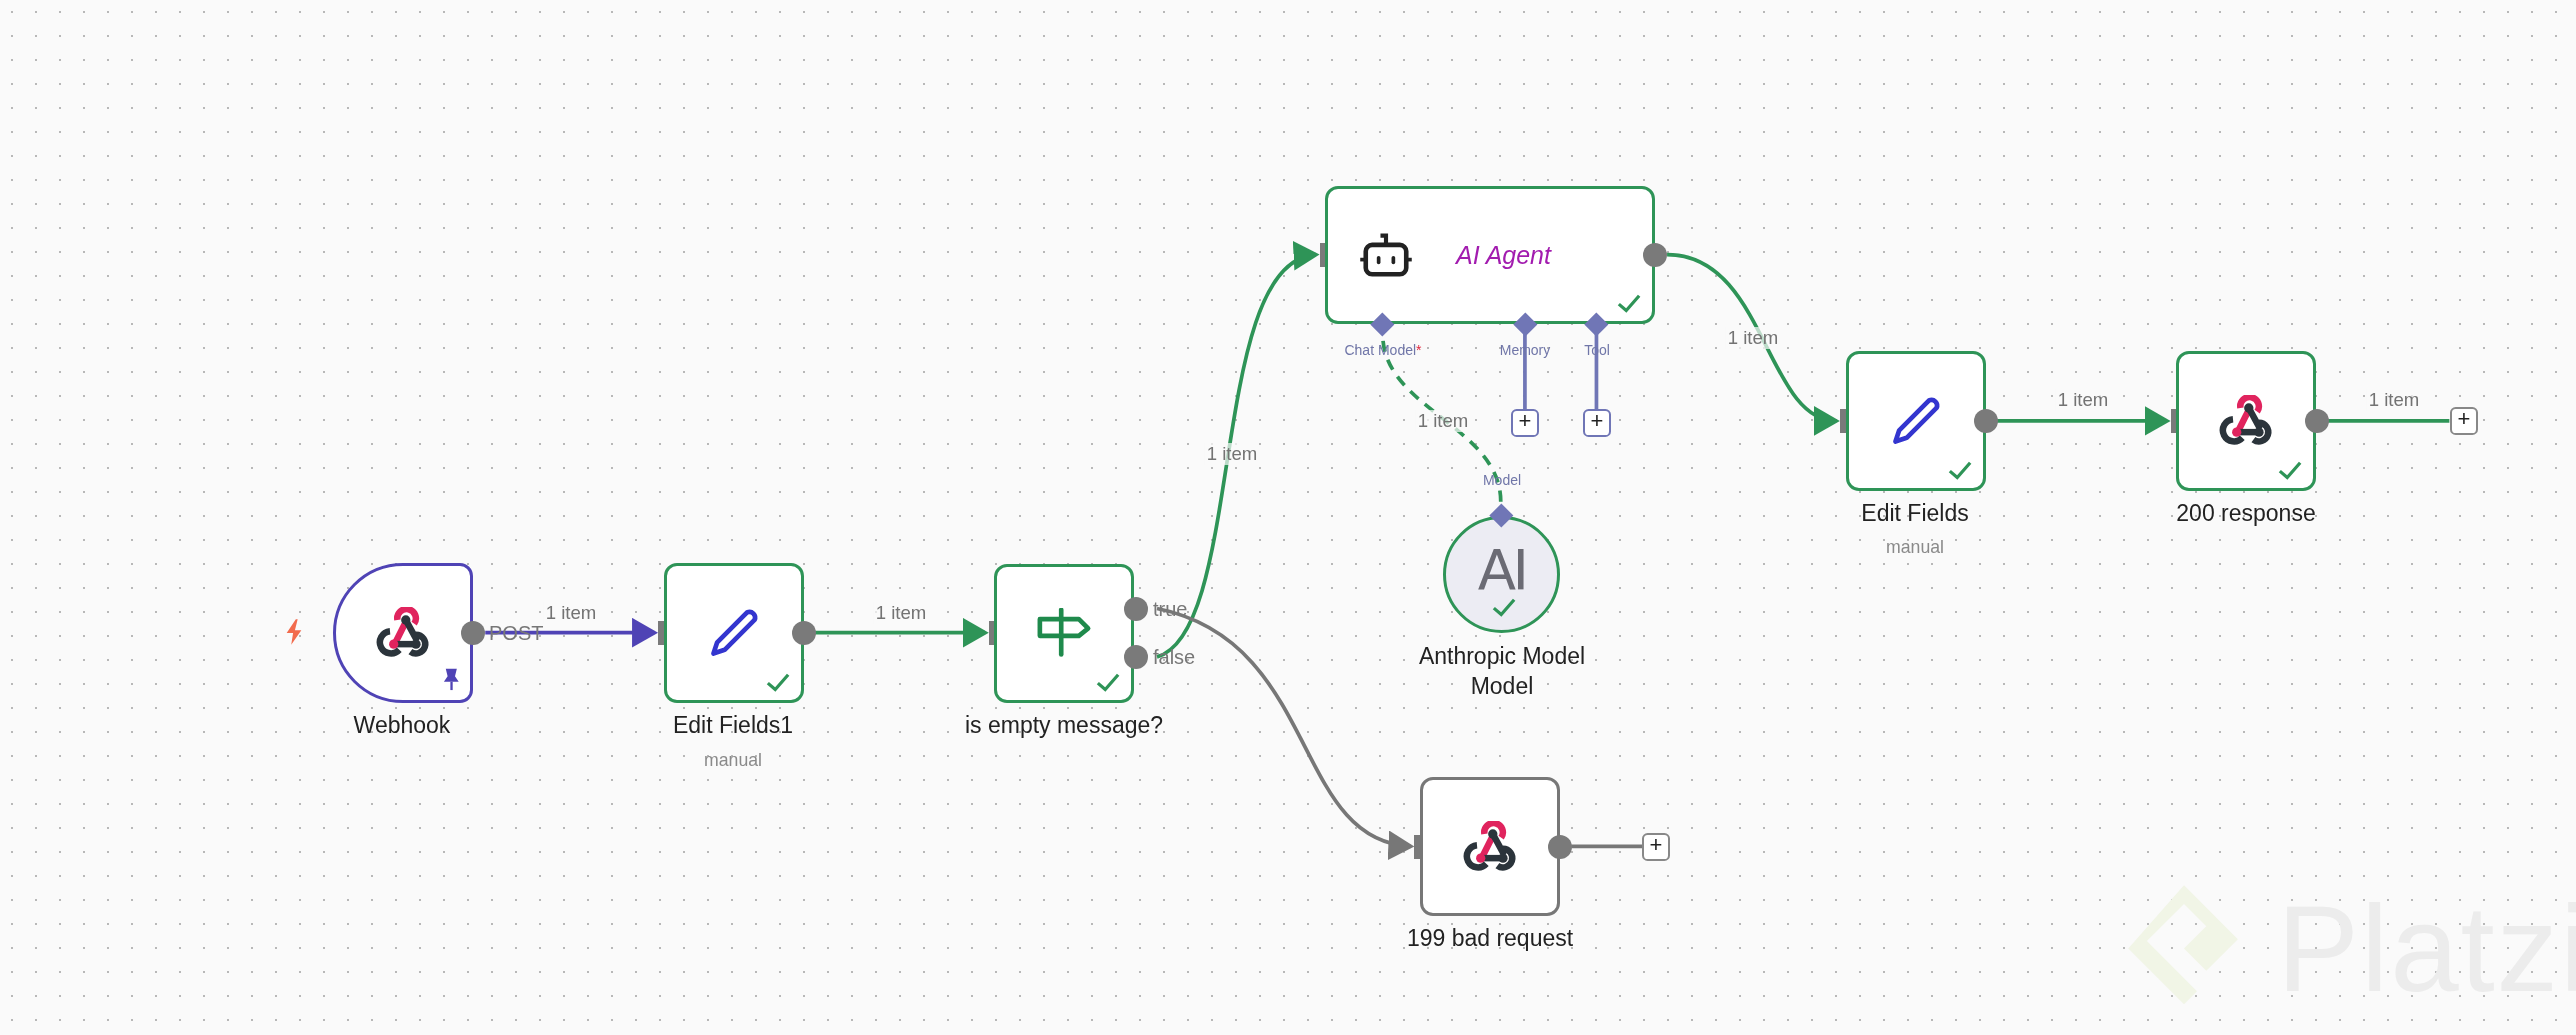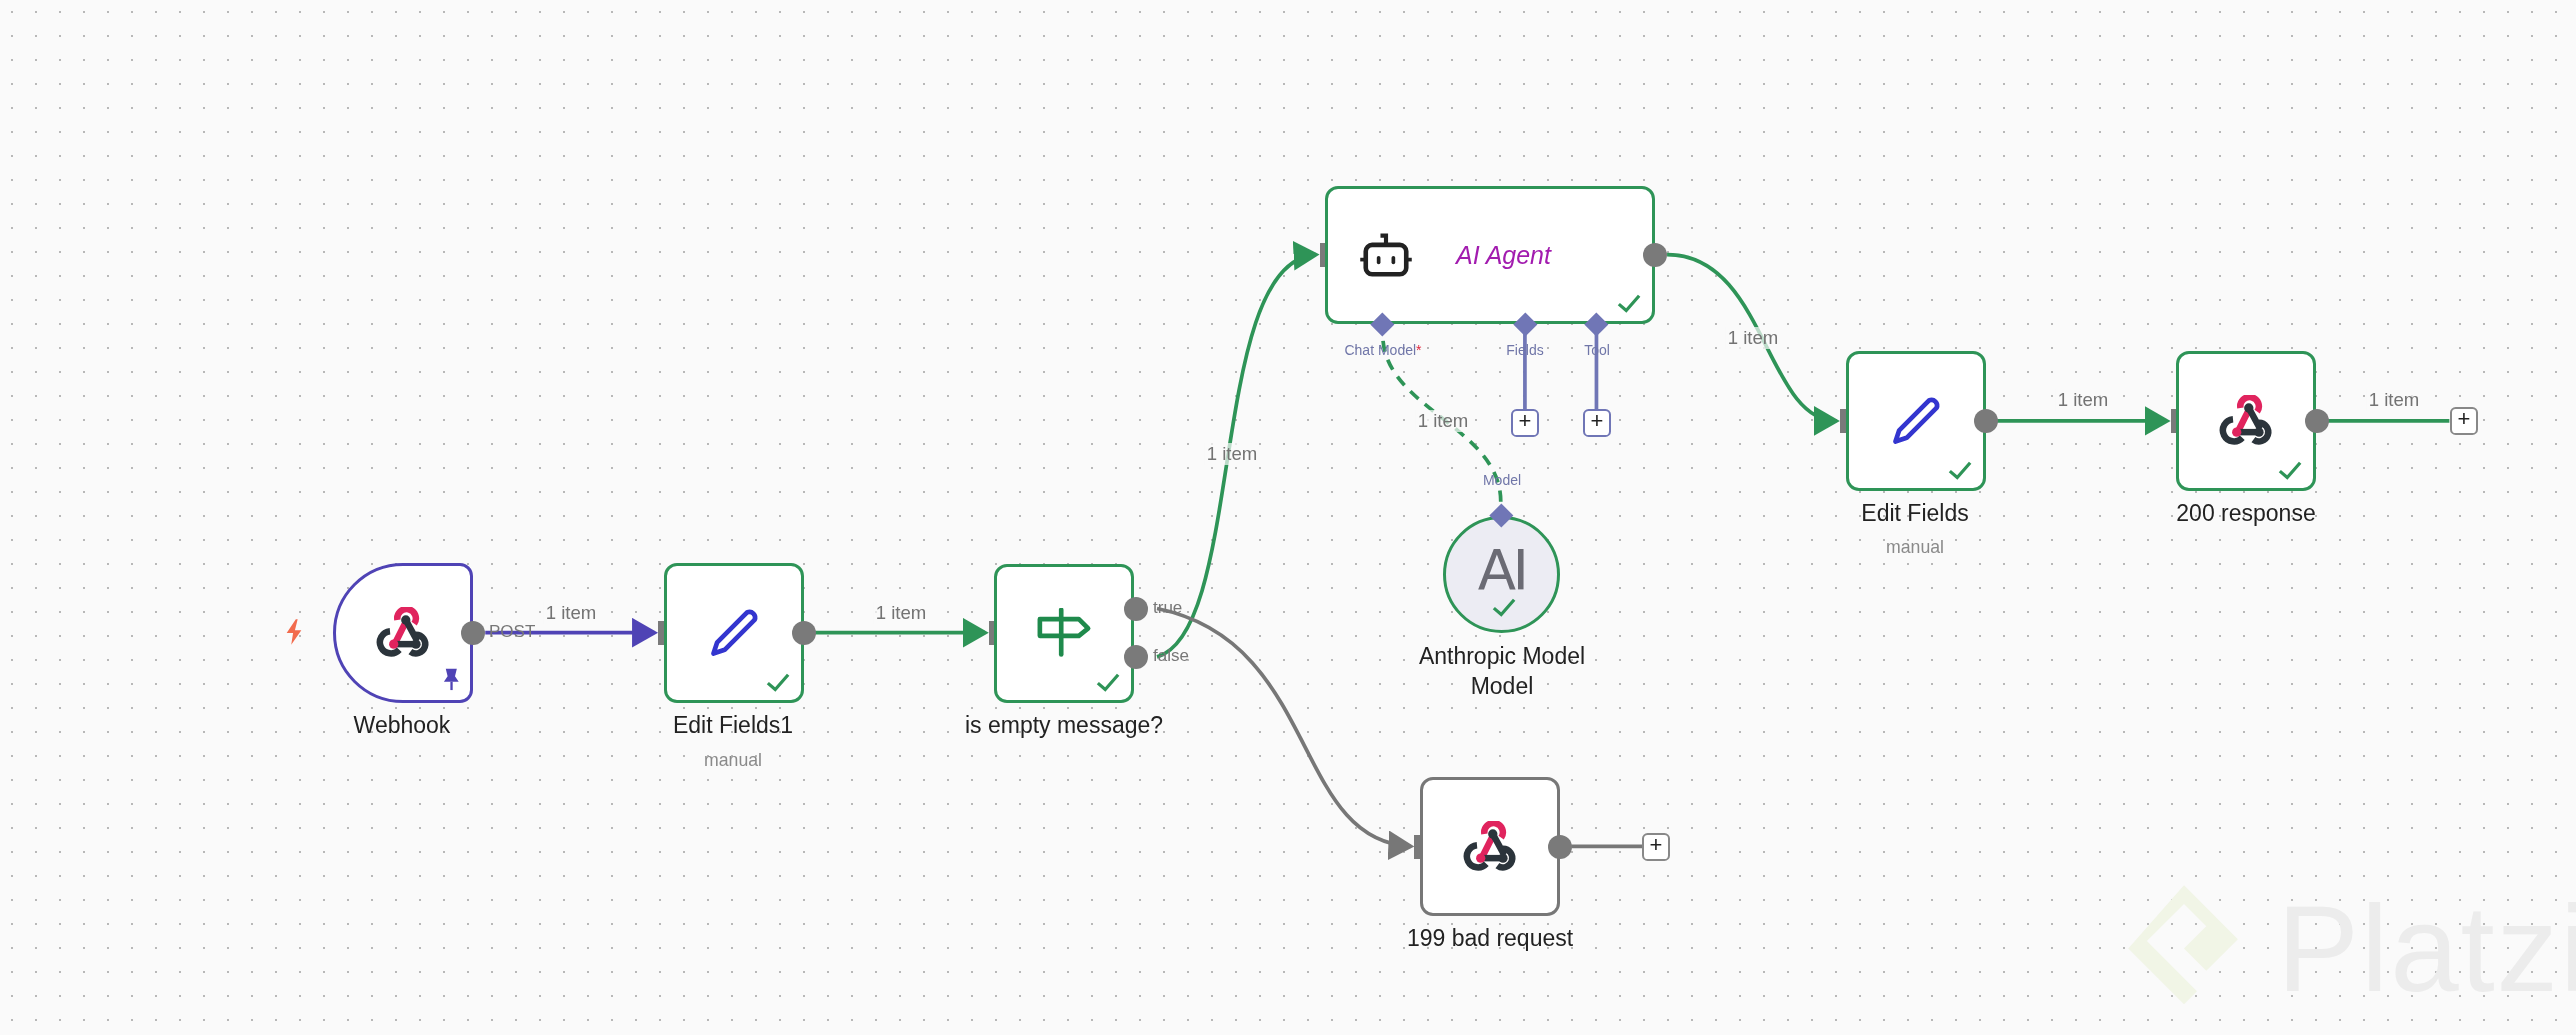--- a/index.html
+++ b/index.html
@@ -24,21 +24,21 @@
     position:absolute; text-align:center; color:#222; font-size:23px;
     white-space:nowrap; transform:translateX(-50%);
   }
   .node-sub {
     position:absolute; color:#8a8a8a; font-size:17.7px; transform:translateX(-50%);
     white-space:nowrap;
   }
   .check { position:absolute; right:11px; bottom:7.4px; width:24px; height:20.4px; }
   .edge-label { position:absolute; color:#737373; font-size:18.6px; white-space:nowrap; transform:translateX(-50%); background:rgba(250,250,250,0.7); padding:0 1.9px; }
   .port-label { position:absolute; color:#7076a8; font-size:14px; white-space:nowrap; transform:translateX(-50%); }
-  .out-label { position:absolute; color:#777; font-size:17px; white-space:nowrap; }
+  .out-label { position:absolute; color:#777; font-size:20px; white-space:nowrap; }
   .req { color:#e0243c; }
   .handle-in { position:absolute; width:11px; height:24px; background:#7a7a7a; }
   .handle-out { position:absolute; width:24px; height:24px; border-radius:50%; background:#7a7a7a; }
   .diamond { position:absolute; width:16.7px; height:16.7px; background:#7076b6; transform:rotate(45deg); }
   .plus-box {
     position:absolute; box-sizing:border-box; width:28px; height:28px; border:2.8px solid #888;
     border-radius:5.6px; background:#fff; color:#222; font-size:22px; line-height:20.4px; text-align:center;
   }
   .plus-box.purple { border-color:#7076b6; }
   .circle-node {
@@ -158,21 +158,21 @@
   <span class="title-inline">AI Agent</span>
   <svg class="check" viewBox="0 0 26 22">
       <path d="M2 12 L10 19 L24 3" stroke="#2e9457" stroke-width="3.5" fill="none"></path>
     </svg>
 </div>
 <div class="handle-out" style="left:1643px;top:243px;"></div>
 <div class="diamond" style="left:1374px;top:316px;"></div>
 <div class="diamond" style="left:1517px;top:316px;"></div>
 <div class="diamond" style="left:1588px;top:316px;"></div>
 <span class="port-label" style="left:1383px;top:342px;"><span>Chat Model</span><span class="req">*</span></span>
-<span class="port-label" style="left:1525px;top:342px;">Fields</span>
+<span class="port-label" style="left:1525px;top:342px;">Memory</span>
 <span class="port-label" style="left:1597px;top:342px;">Tool</span>
 <div class="plus-box purple" style="left:1511px;top:409px;">+</div>
 <div class="plus-box purple" style="left:1583px;top:409px;">+</div>
 <span class="edge-label" style="left:1443px;top:410px;">1 item</span>
 
 <span class="port-label" style="left:1502px;top:472px;">Model</span>
 <div class="circle-node" style="left:1443px;top:516px;">
   <span class="ai-text">AI</span>
   <svg style="position:absolute;left:46px;bottom:13px;" width="24" height="20.4" viewBox="0 0 26 22">
       <path d="M2 12 L10 19 L24 3" stroke="#2e9457" stroke-width="3.5" fill="none"></path>

